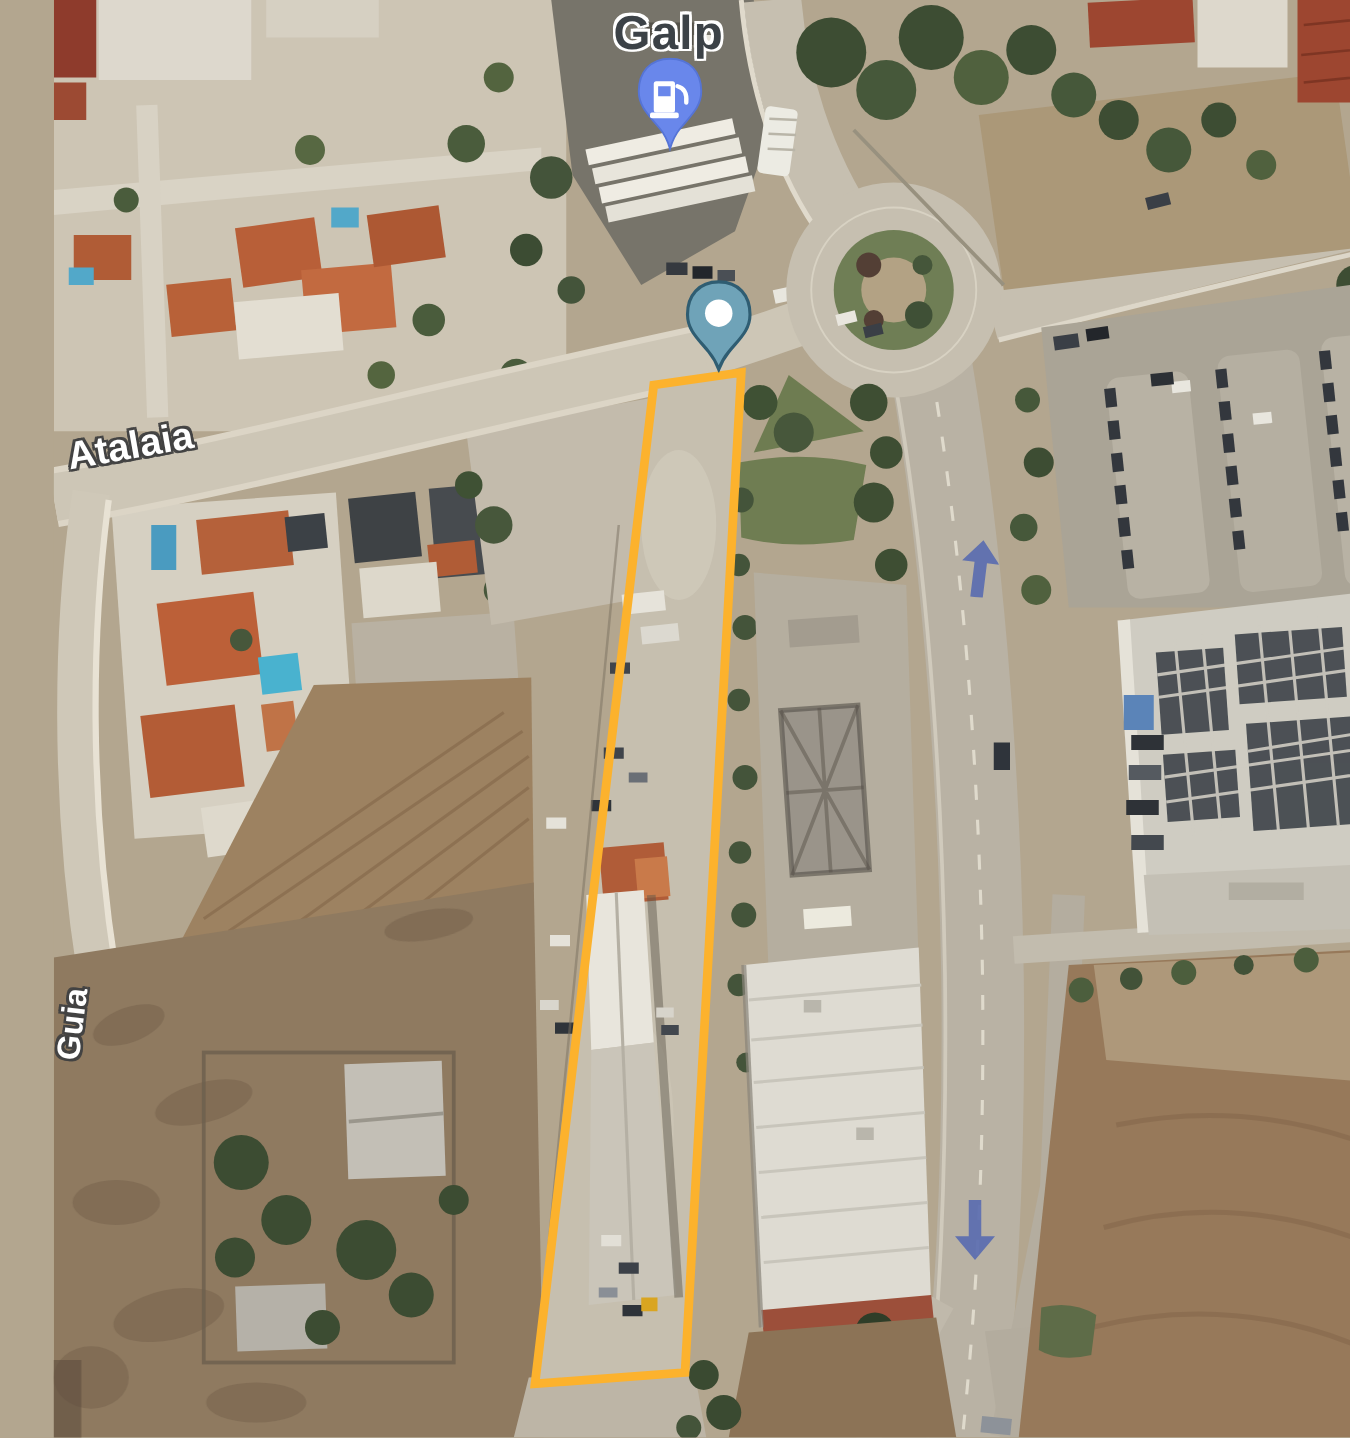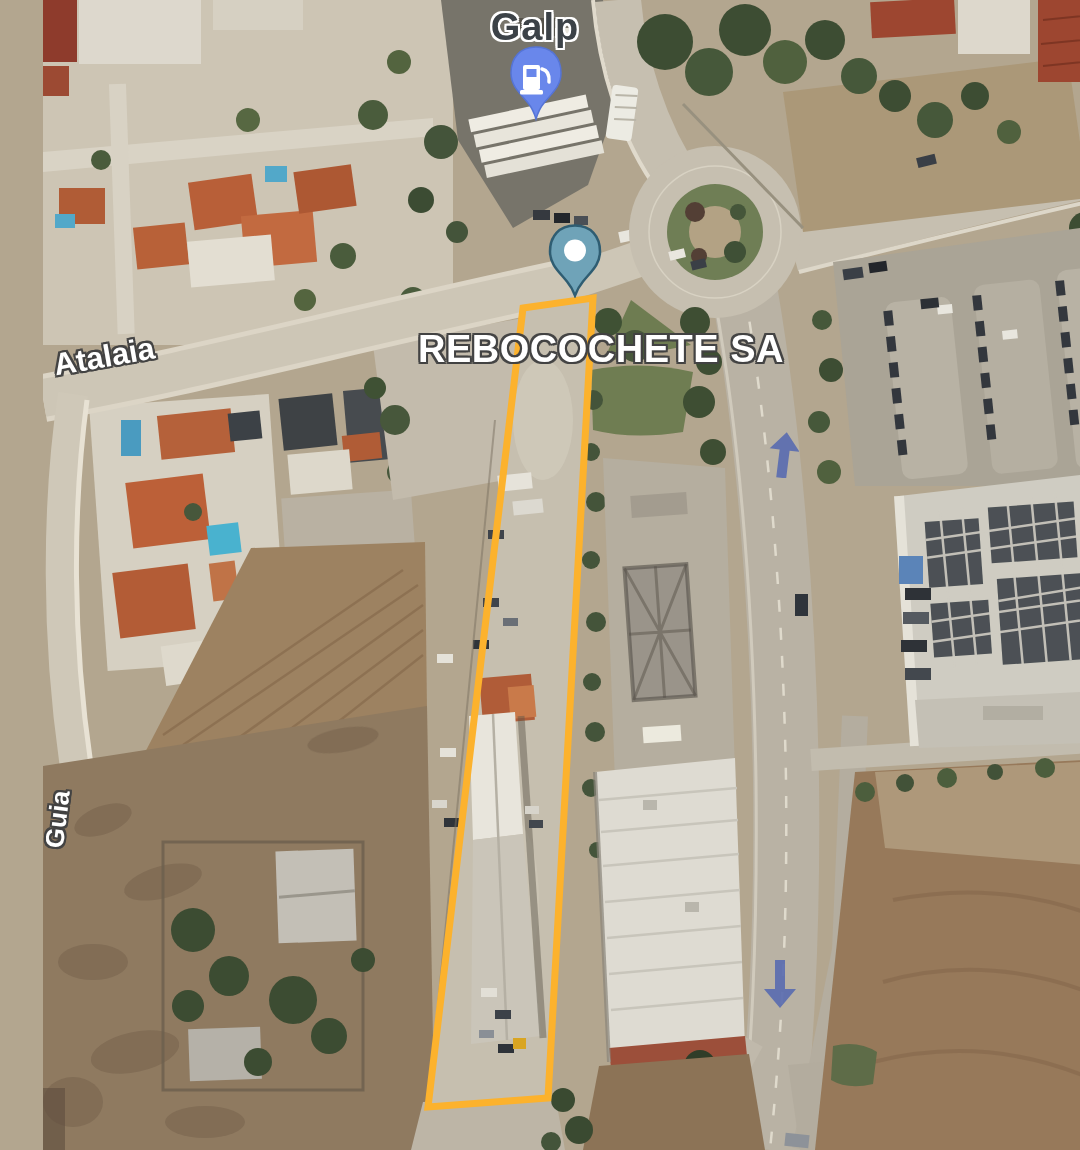--- a/index.html
+++ b/index.html
@@ -377,21 +377,20 @@
     <rect x="15" y="19" width="17" height="25" rx="2" fill="#ffffff"></rect>
     <rect x="18.5" y="23" width="10" height="8" fill="#6987eb"></rect>
     <rect x="12" y="44" width="23" height="4.5" rx="1.5" fill="#ffffff"></rect>
     <path d="M34 23 q8 2 7 13" stroke="#ffffff" stroke-width="3.5" fill="none" stroke-linecap="round"></path>
   </svg>
 
   <svg class="ovl" style="left:503px;top:224px;" width="58" height="74" viewBox="0 0 58 74">
     <path d="M29 1.5 C13 1.5 4 12.5 4 27.5 C4 40.5 13 47.5 21 57.5 C26 63.5 29 71.5 29 71.5 C29 71.5 32 63.5 37 57.5 C45 47.5 54 40.5 54 27.5 C54 12.5 45 1.5 29 1.5 Z" fill="#6fa3b8" stroke="#2f5d72" stroke-width="2.5"></path>
     <circle cx="29" cy="26.5" r="11" fill="#ffffff"></circle>
   </svg>
-  <div id="rebocochete-label" class="label halo-d">REBOCOCHETE SA</div>
 
   <div id="atalaia-label" class="label halo-d">Atalaia</div>
   <div id="guia-label" class="label halo-d">Guia</div>
 
   <div style="position:absolute;left:1062px;top:246px;width:30px;height:190px;background:#f4f2ee;border-radius:10px 0 0 10px;box-shadow:0 1px 4px rgba(0,0,0,.3);"></div>
 
 
 </div>
 
 </body></html>

